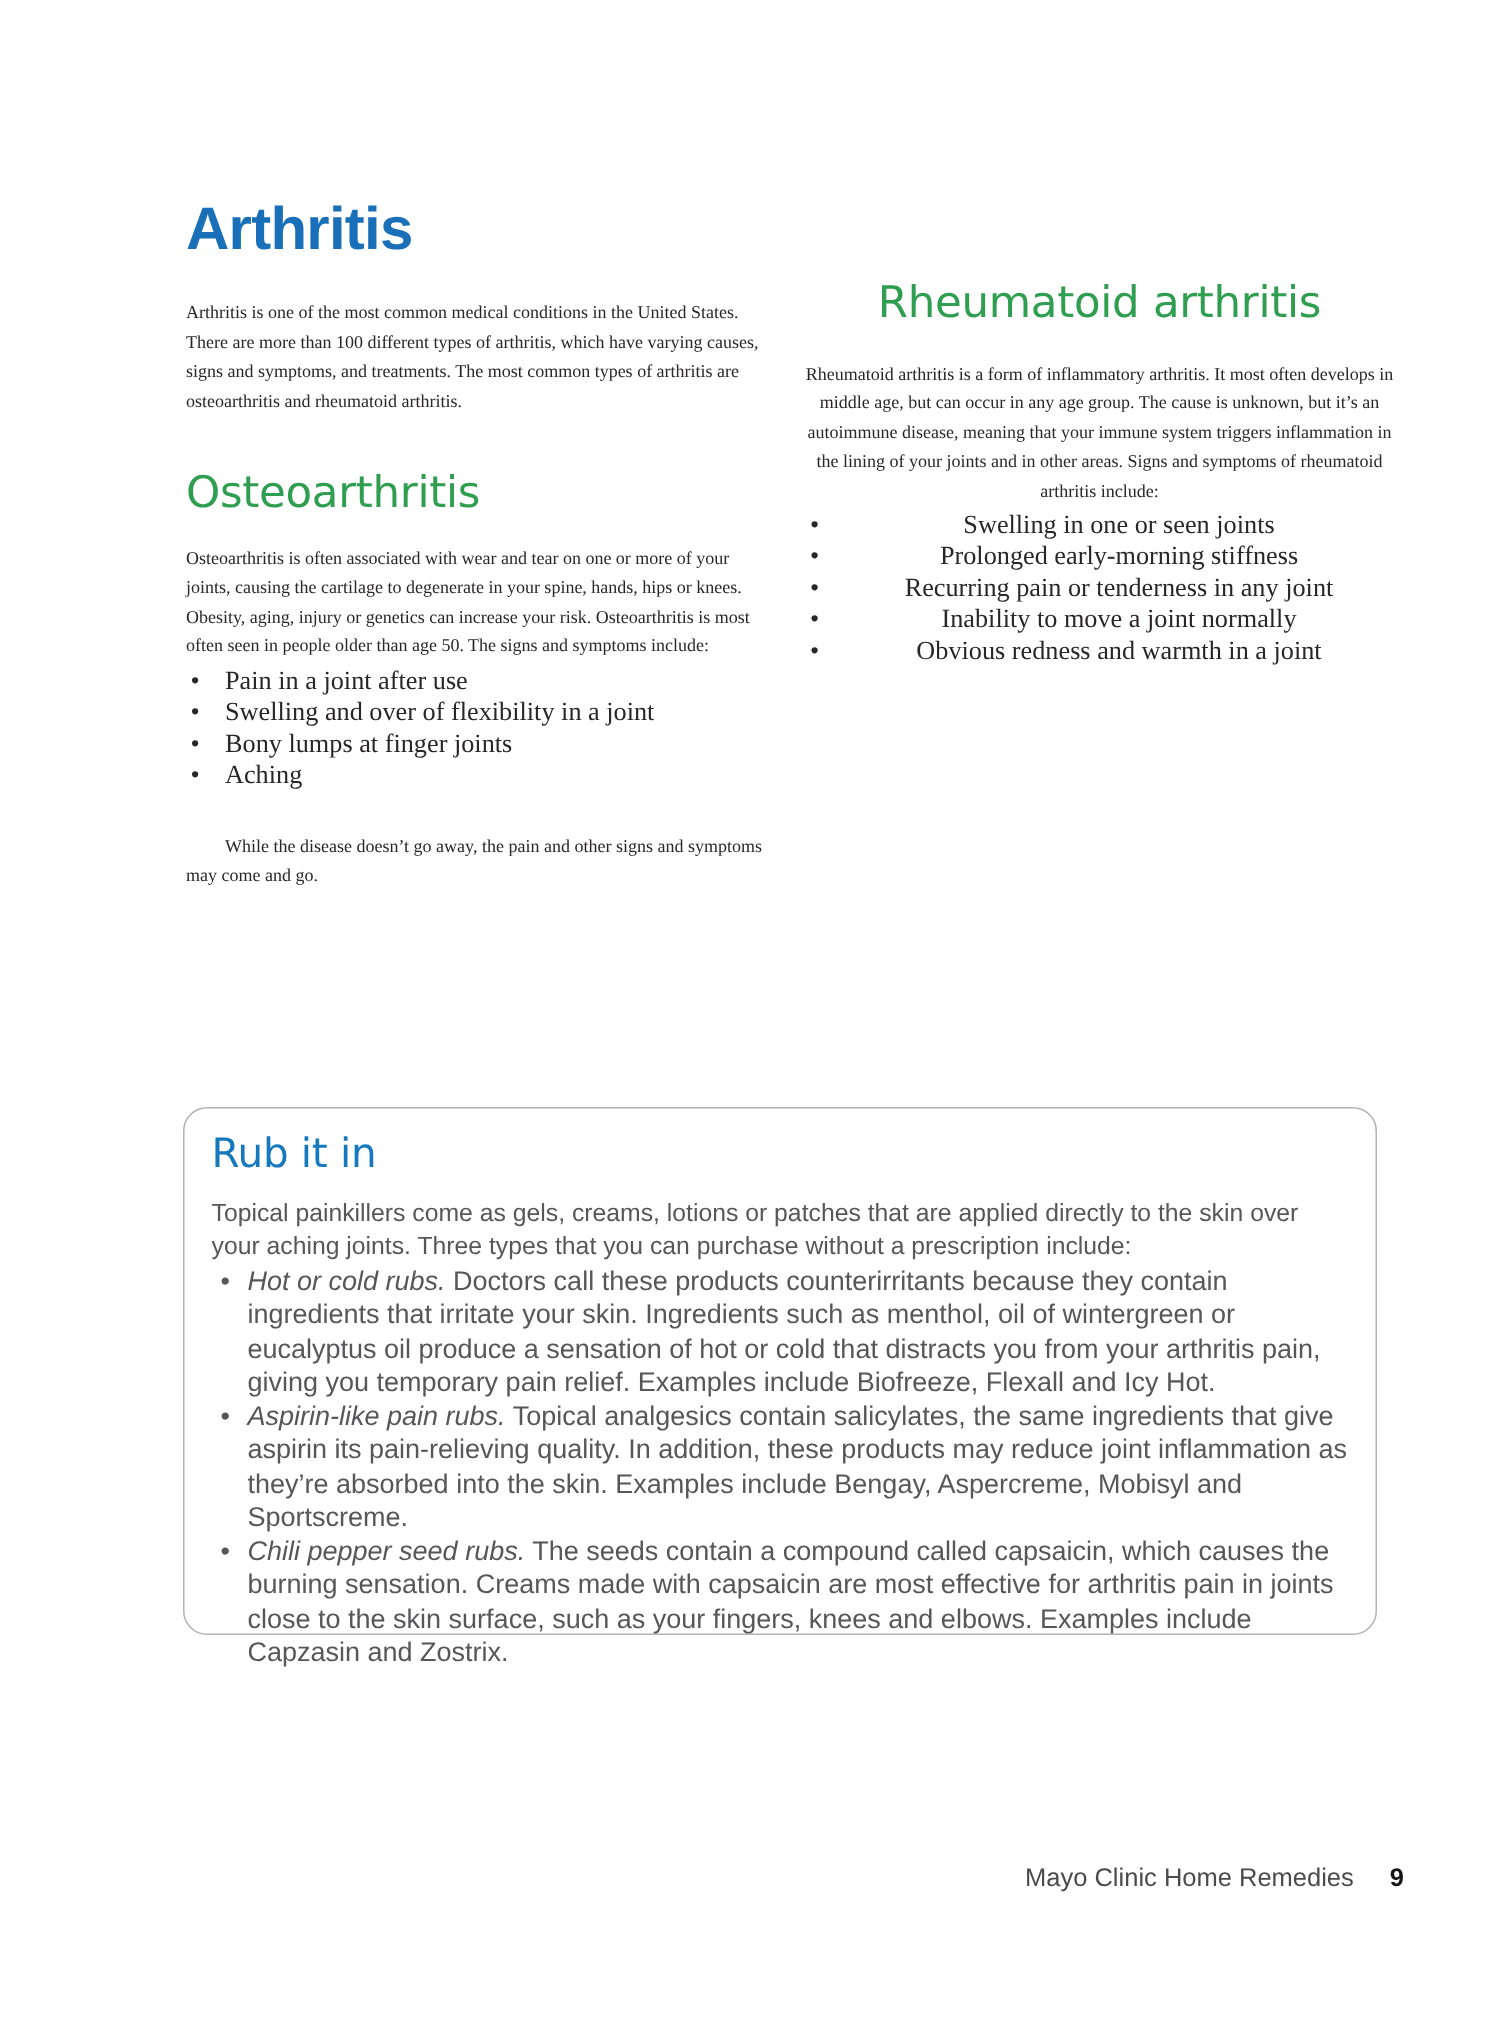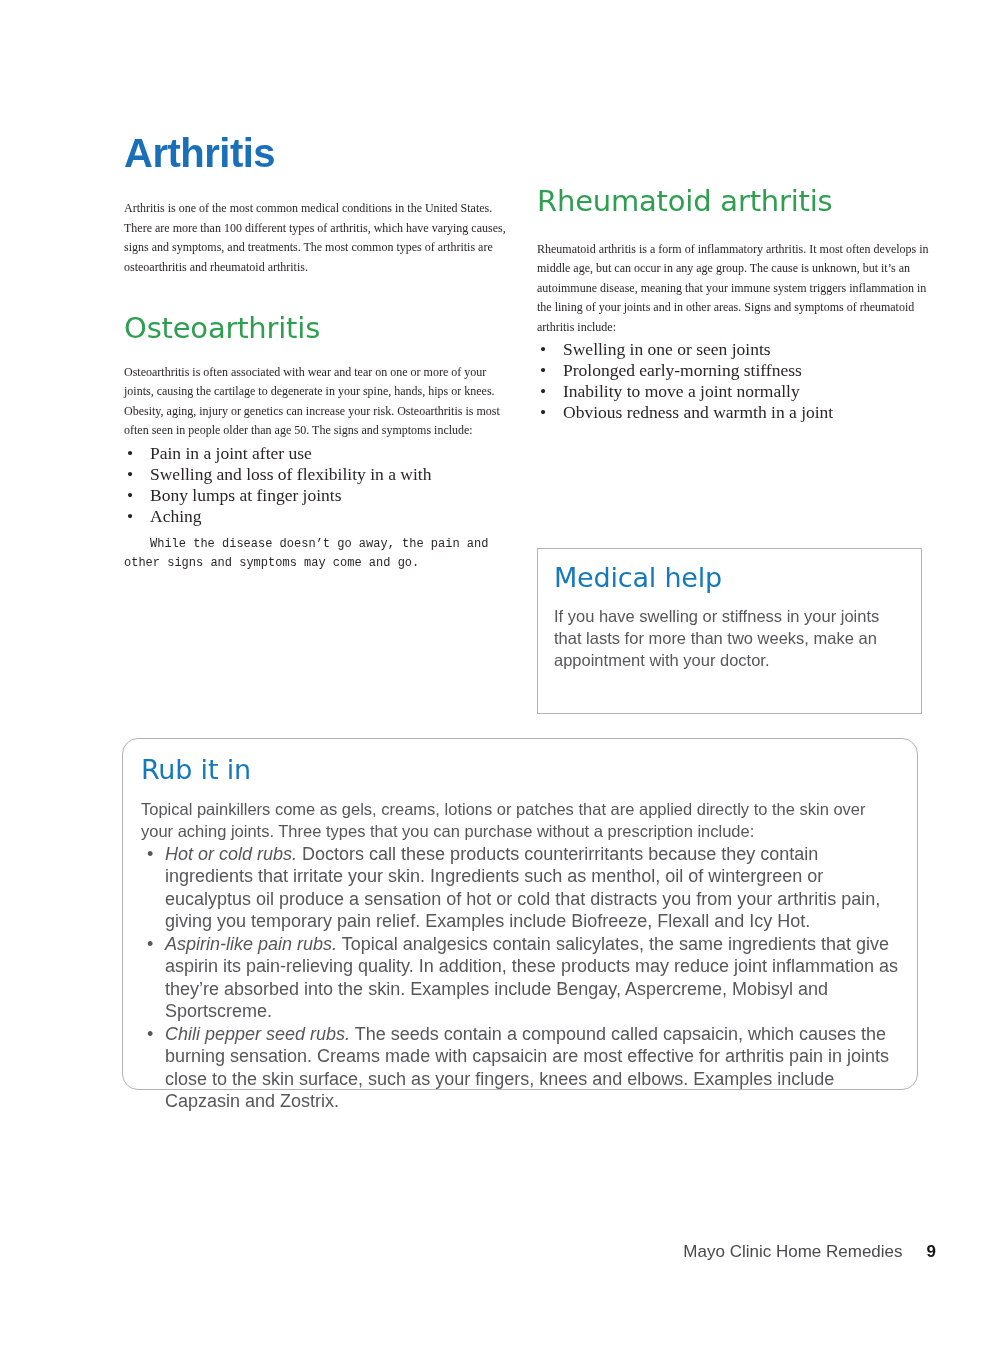--- a/index.html
+++ b/index.html
@@ -20,29 +20,29 @@
     color:var(--heading-green,#2f9e50);margin:0;
   }
   .box-heading{
     font-family:"DejaVu Sans",sans-serif;font-weight:500;
     font-size:27px;line-height:1.1;letter-spacing:-0.2px;
     color:var(--box-heading-blue,#1678bd);margin:2px 0 0 0;
   }
   
   .col{position:absolute;width:392px;}
   .col-left{left:124px;top:199px;}
-  .col-right{left:537px;top:186px;}
+  .col-right{left:537px;top:186px;text-align:center;}
   .serif{
     font-family:"Liberation Serif","DejaVu Serif",serif;
     font-size:12px;line-height:19.5px;color:var(--serif-text,#2a2627);
     margin:0;
   }
   .col-left .section-heading{margin:36px 0 18px 0;}
   .col-right .section-heading{margin:0 0 22px 0;}
-  .closing{margin-top:8px;text-indent:26px;font-family:Liberation Mono, monospace;}
+  .closing{margin-top:28px;text-indent:26px;}
   ul.serif-list{
     list-style:none;margin:2px 0 0 0;padding:0;
     font-family:"Liberation Serif","DejaVu Serif",serif;
     font-size:17.5px;line-height:21px;color:var(--serif-text,#2a2627);
   }
   ul.serif-list li{position:relative;padding-left:26px;}
   ul.serif-list li::before{content:"\2022";position:absolute;left:3px;}
   
   .box{
     position:absolute;box-sizing:border-box;background:#fff;
@@ -79,42 +79,39 @@
 
   <h1 class="doc-title">Arthritis</h1>
 
   <div class="col col-left">
     <p class="serif">Arthritis is one of the most common medical conditions in the United States. There are more than 100 different types of arthritis, which have varying causes, signs and symptoms, and treatments. The most common types of arthritis are osteoarthritis and rheumatoid arthritis.</p>
 
     <h2 class="section-heading">Osteoarthritis</h2>
     <p class="serif">Osteoarthritis is often associated with wear and tear on one or more of your joints, causing the cartilage to degenerate in your spine, hands, hips or knees. Obesity, aging, injury or genetics can increase your risk. Osteoarthritis is most often seen in people older than age 50. The signs and symptoms include:</p>
     <ul class="serif-list">
       <li>Pain in a joint after use</li>
-      <li>Swelling and loss of flexibility in a with</li>
+      <li>Swelling and over of flexibility in a joint</li>
       <li>Bony lumps at finger joints</li>
       <li>Aching</li>
     </ul>
     <p class="serif closing">While the disease doesn’t go away, the pain and other signs and symptoms may come and go.</p>
   </div>
 
   <div class="col col-right">
     <h2 class="section-heading">Rheumatoid arthritis</h2>
     <p class="serif">Rheumatoid arthritis is a form of inflammatory arthritis. It most often develops in middle age, but can occur in any age group. The cause is unknown, but it’s an autoimmune disease, meaning that your immune system triggers inflammation in the lining of your joints and in other areas. Signs and symptoms of rheumatoid arthritis include:</p>
     <ul class="serif-list">
       <li>Swelling in one or seen joints</li>
       <li>Prolonged early-morning stiffness</li>
+      <li>Recurring pain or tenderness in any joint</li>
       <li>Inability to move a joint normally</li>
       <li>Obvious redness and warmth in a joint</li>
     </ul>
   </div>
 
-  <div class="box box-medical">
-    <h3 class="box-heading">Medical help</h3>
-    <p class="sans">If you have swelling or stiffness in your joints that lasts for more than two weeks, make an appointment with your doctor.</p>
-  </div>
 
   <div class="box box-rub">
     <h3 class="box-heading">Rub it in</h3>
     <p class="sans">Topical painkillers come as gels, creams, lotions or patches that are applied directly to the skin over your aching joints. Three types that you can purchase without a prescription include:</p>
     <ul class="sans-list">
       <li>
         <span class="lead">Hot or cold rubs.</span><span> Doctors call these products counterirritants because they contain ingredients that irritate your skin. Ingredients such as menthol, oil of wintergreen or eucalyptus oil produce a sensation of hot or cold that distracts you from your arthritis pain, giving you temporary pain relief. Examples include Biofreeze, Flexall and Icy Hot.</span>
       </li>
       <li>
         <span class="lead">Aspirin-like pain rubs.</span><span> Topical analgesics contain salicylates, the same ingredients that give aspirin its pain-relieving quality. In addition, these products may reduce joint inflammation as they’re absorbed into the skin. Examples include Bengay, Aspercreme, Mobisyl and Sportscreme.</span>

